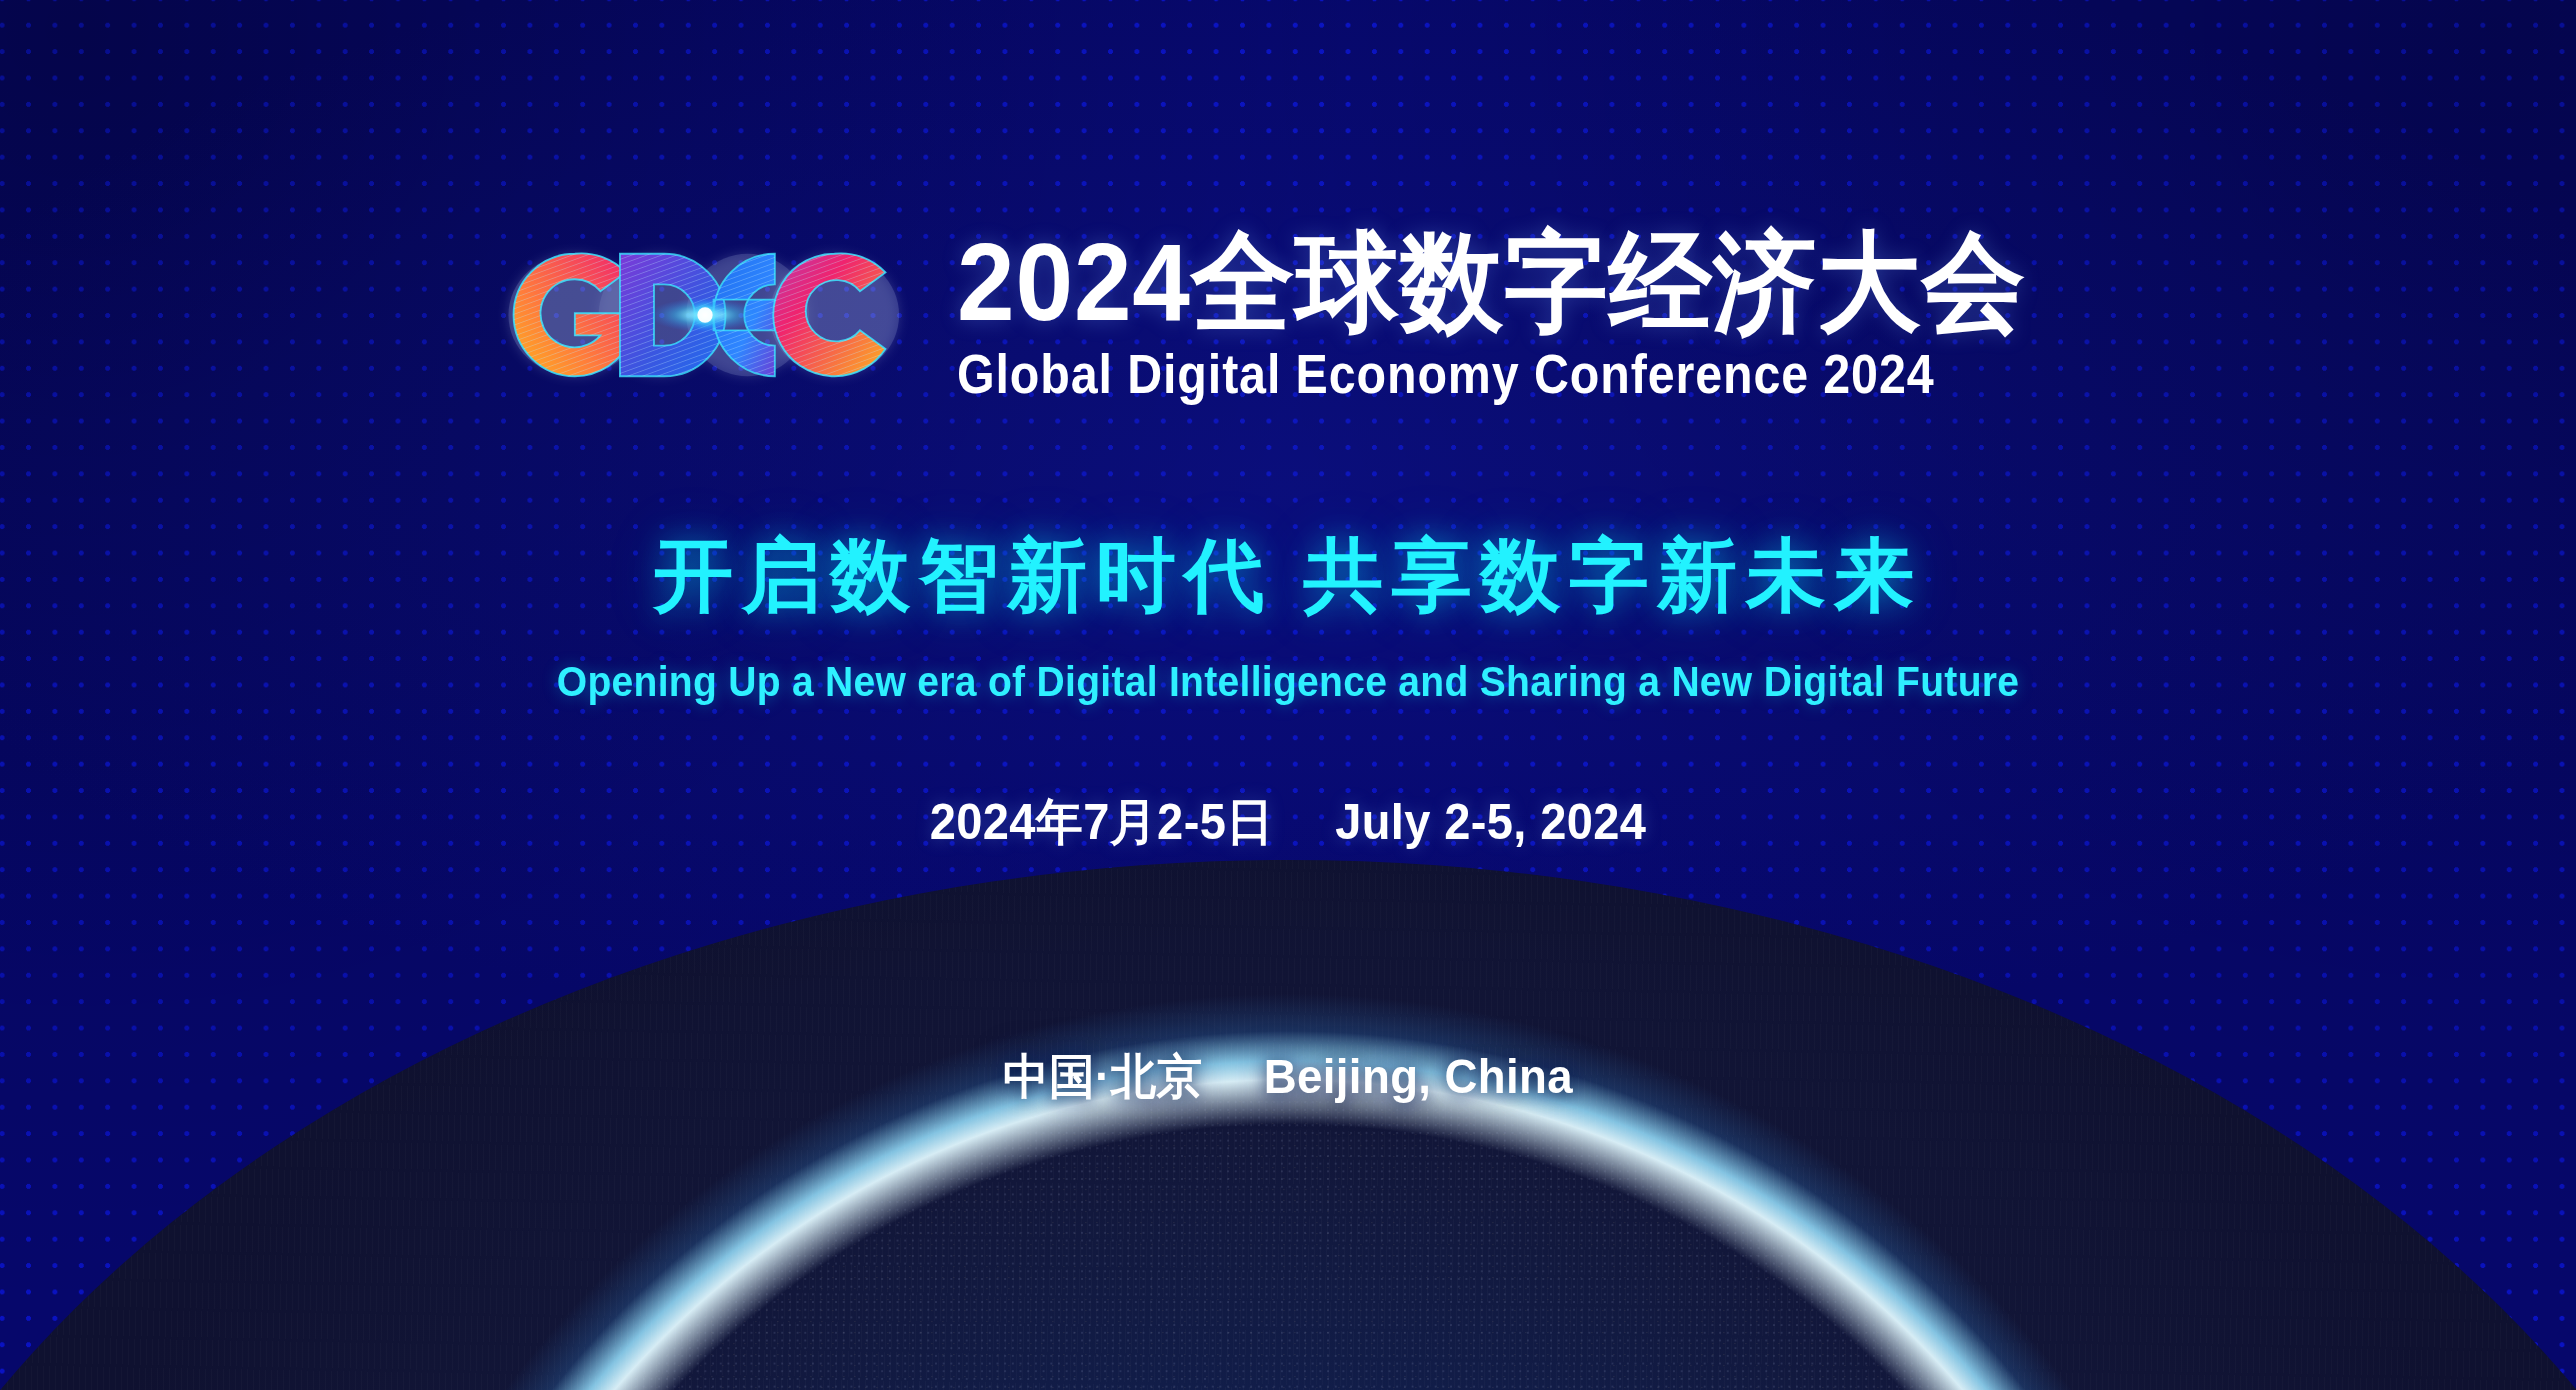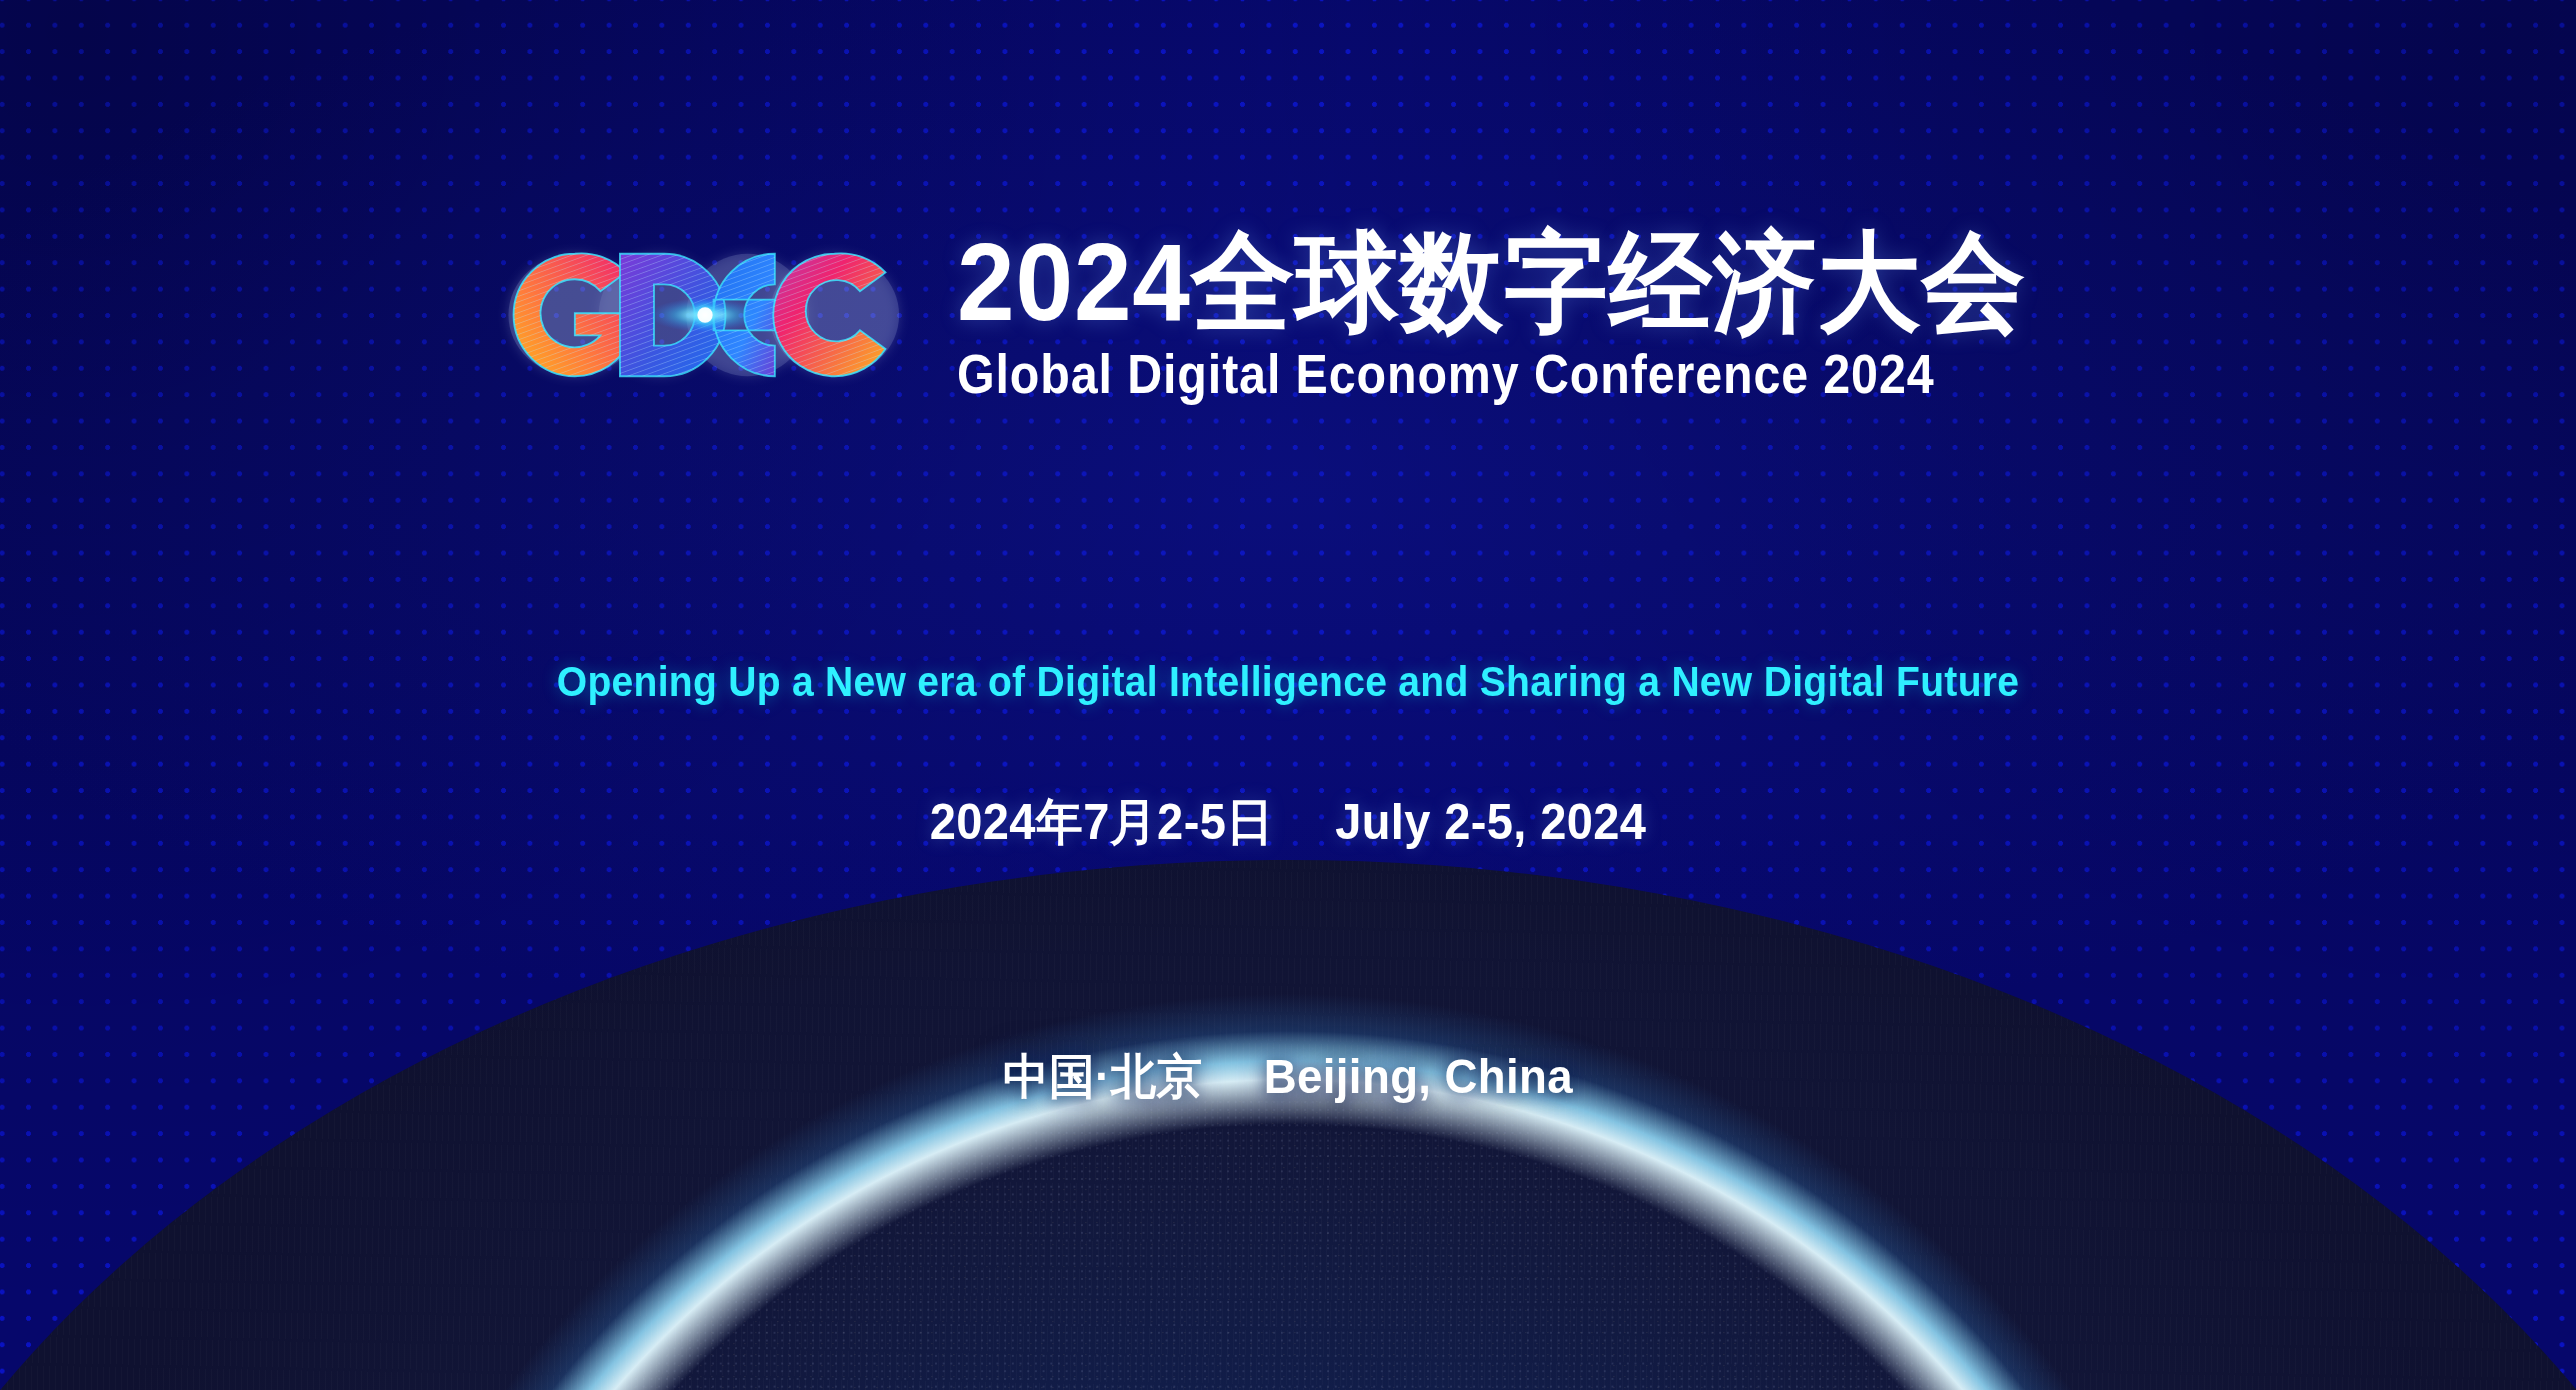--- a/index.html
+++ b/index.html
@@ -483,20 +483,21 @@
           <ellipse cx="248" cy="95" rx="9" ry="9" fill="#ffffff" opacity="0.95"></ellipse>
         </svg>
       </div>
 
       <div class="title-block">
         <div class="title-cn">2024全球数字经济大会</div>
         <div class="title-en">Global Digital Economy Conference 2024</div>
       </div>
     </div>
 
+    <div class="tagline-cn">开启数智新时代  共享数字新未来</div>
     <div class="tagline-en">Opening Up a New era of Digital Intelligence and Sharing a New Digital Future</div>
 
     <div class="date-line">
       <span>2024年7月2-5日</span>
       <span class="sep-gap"></span>
       <span>July 2-5, 2024</span>
     </div>
 
     <div class="location-line">
       <span>中国·北京</span>

